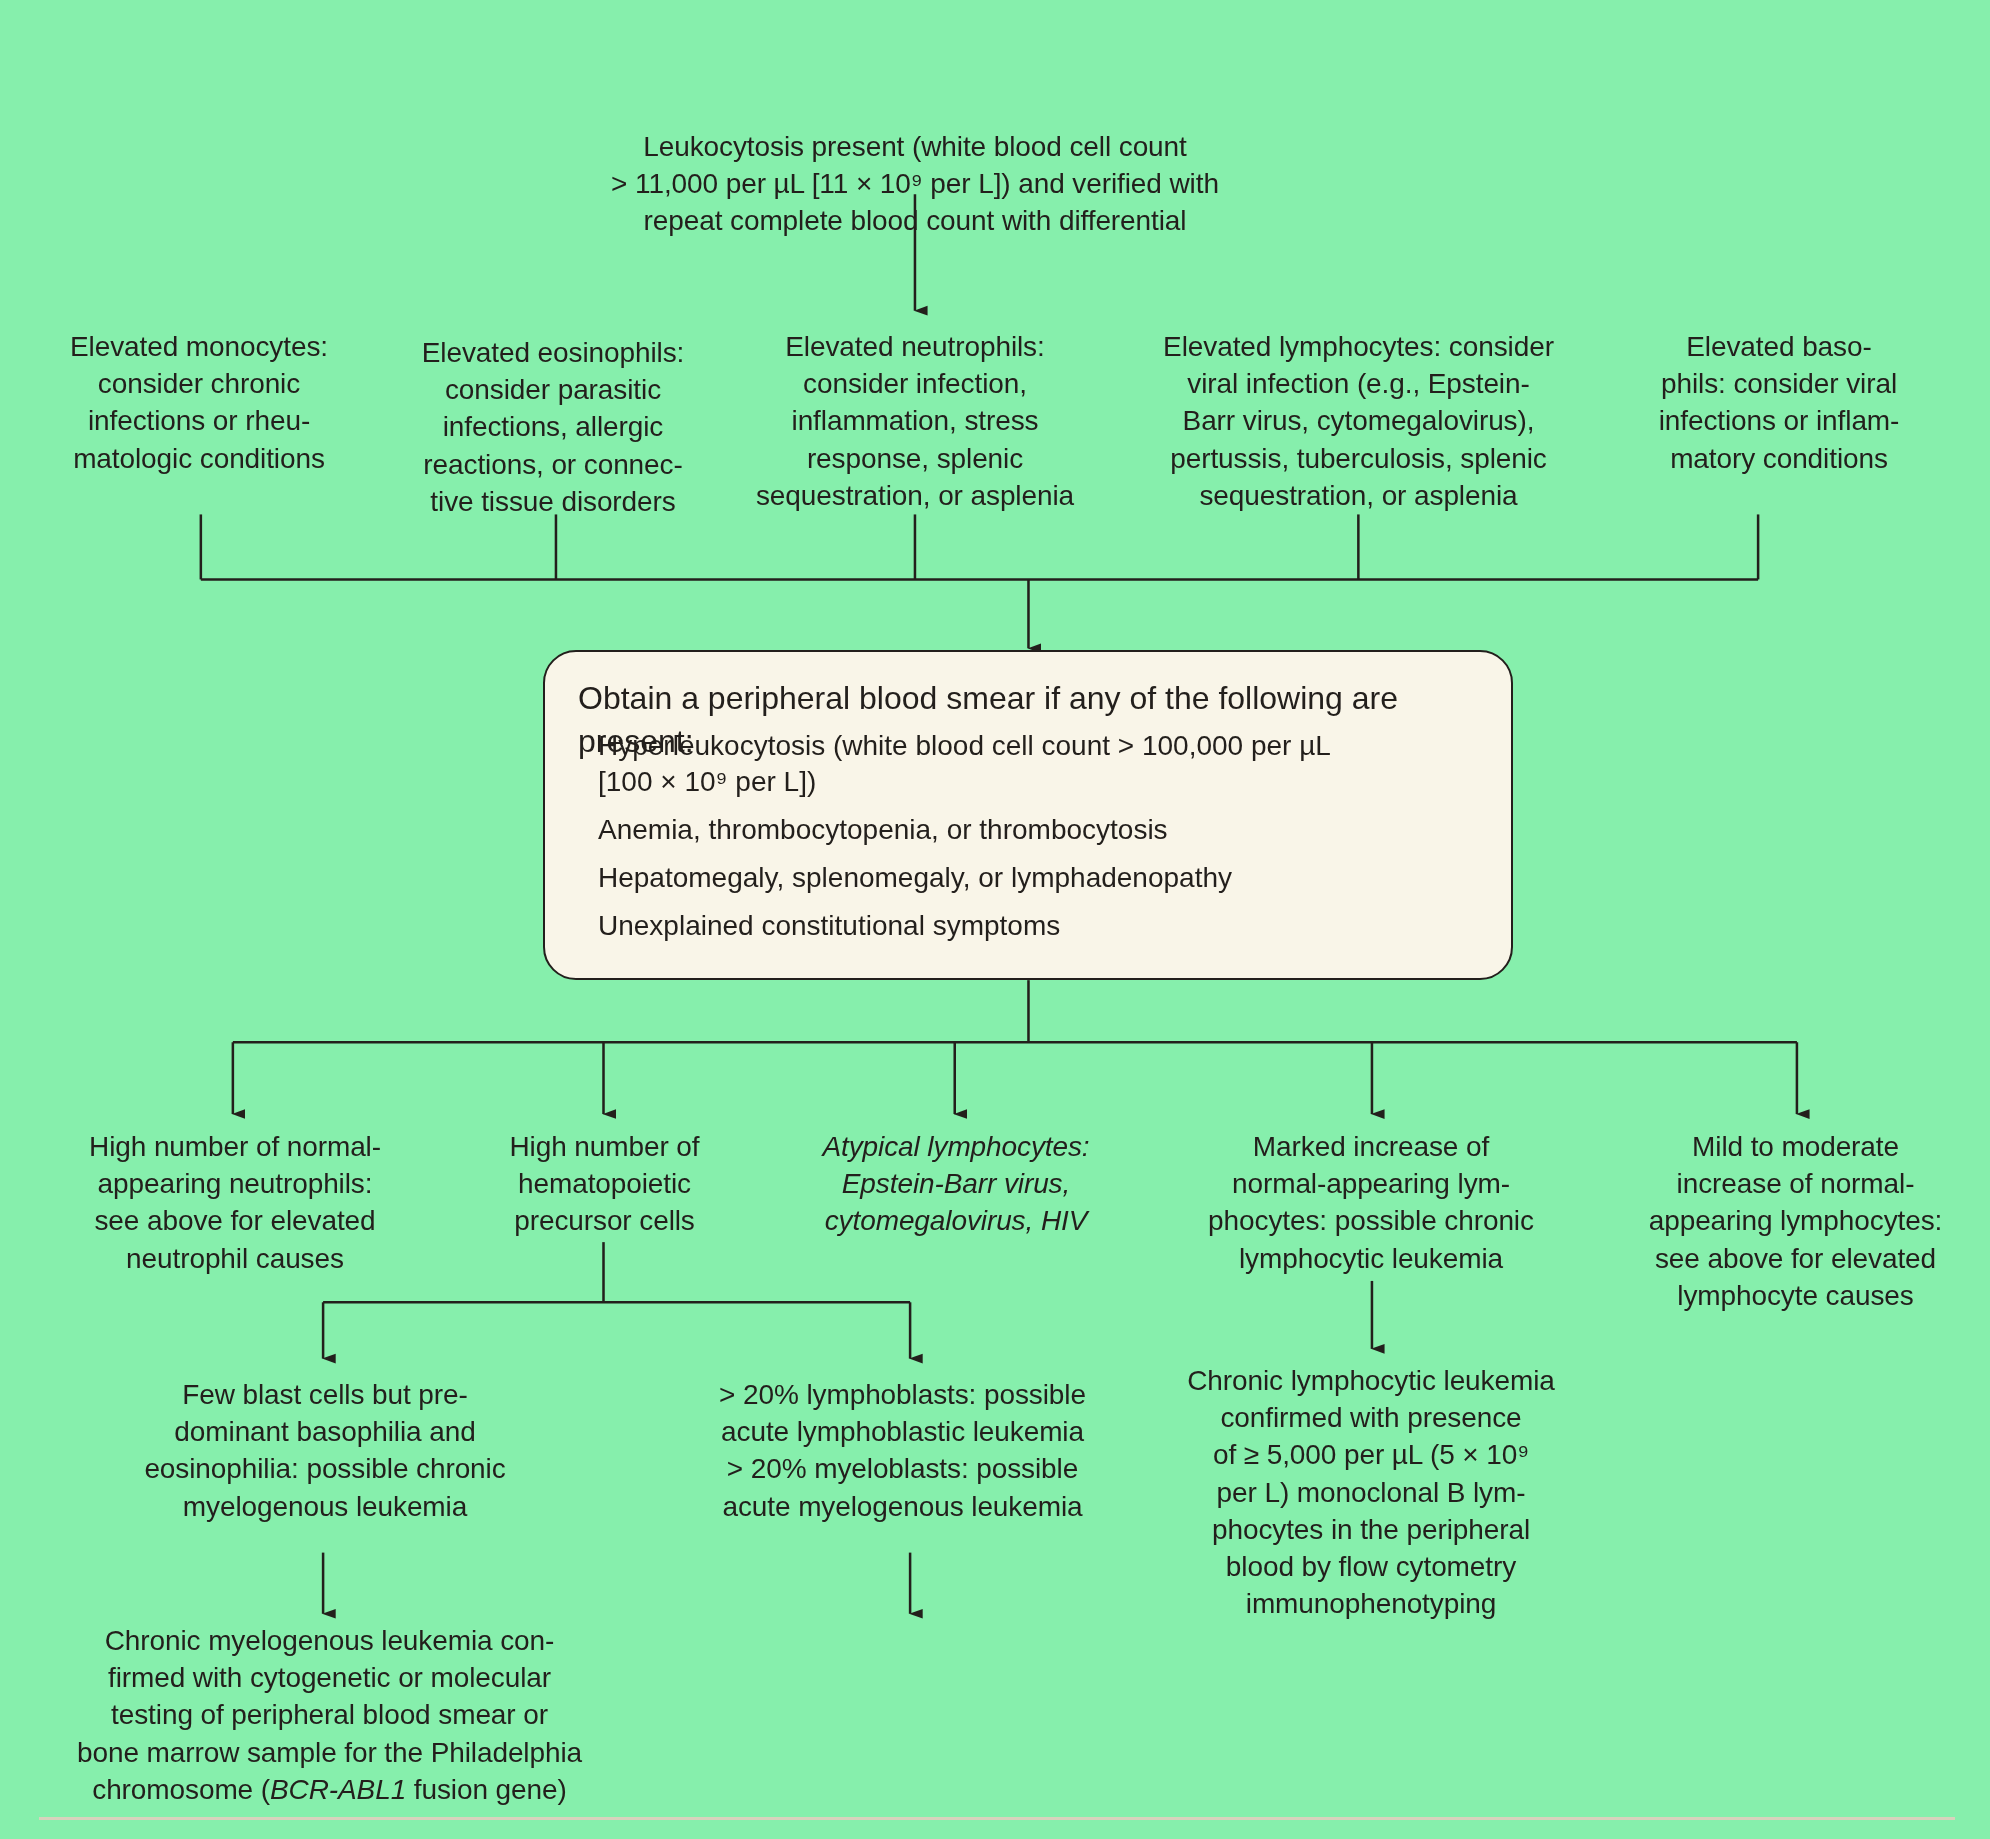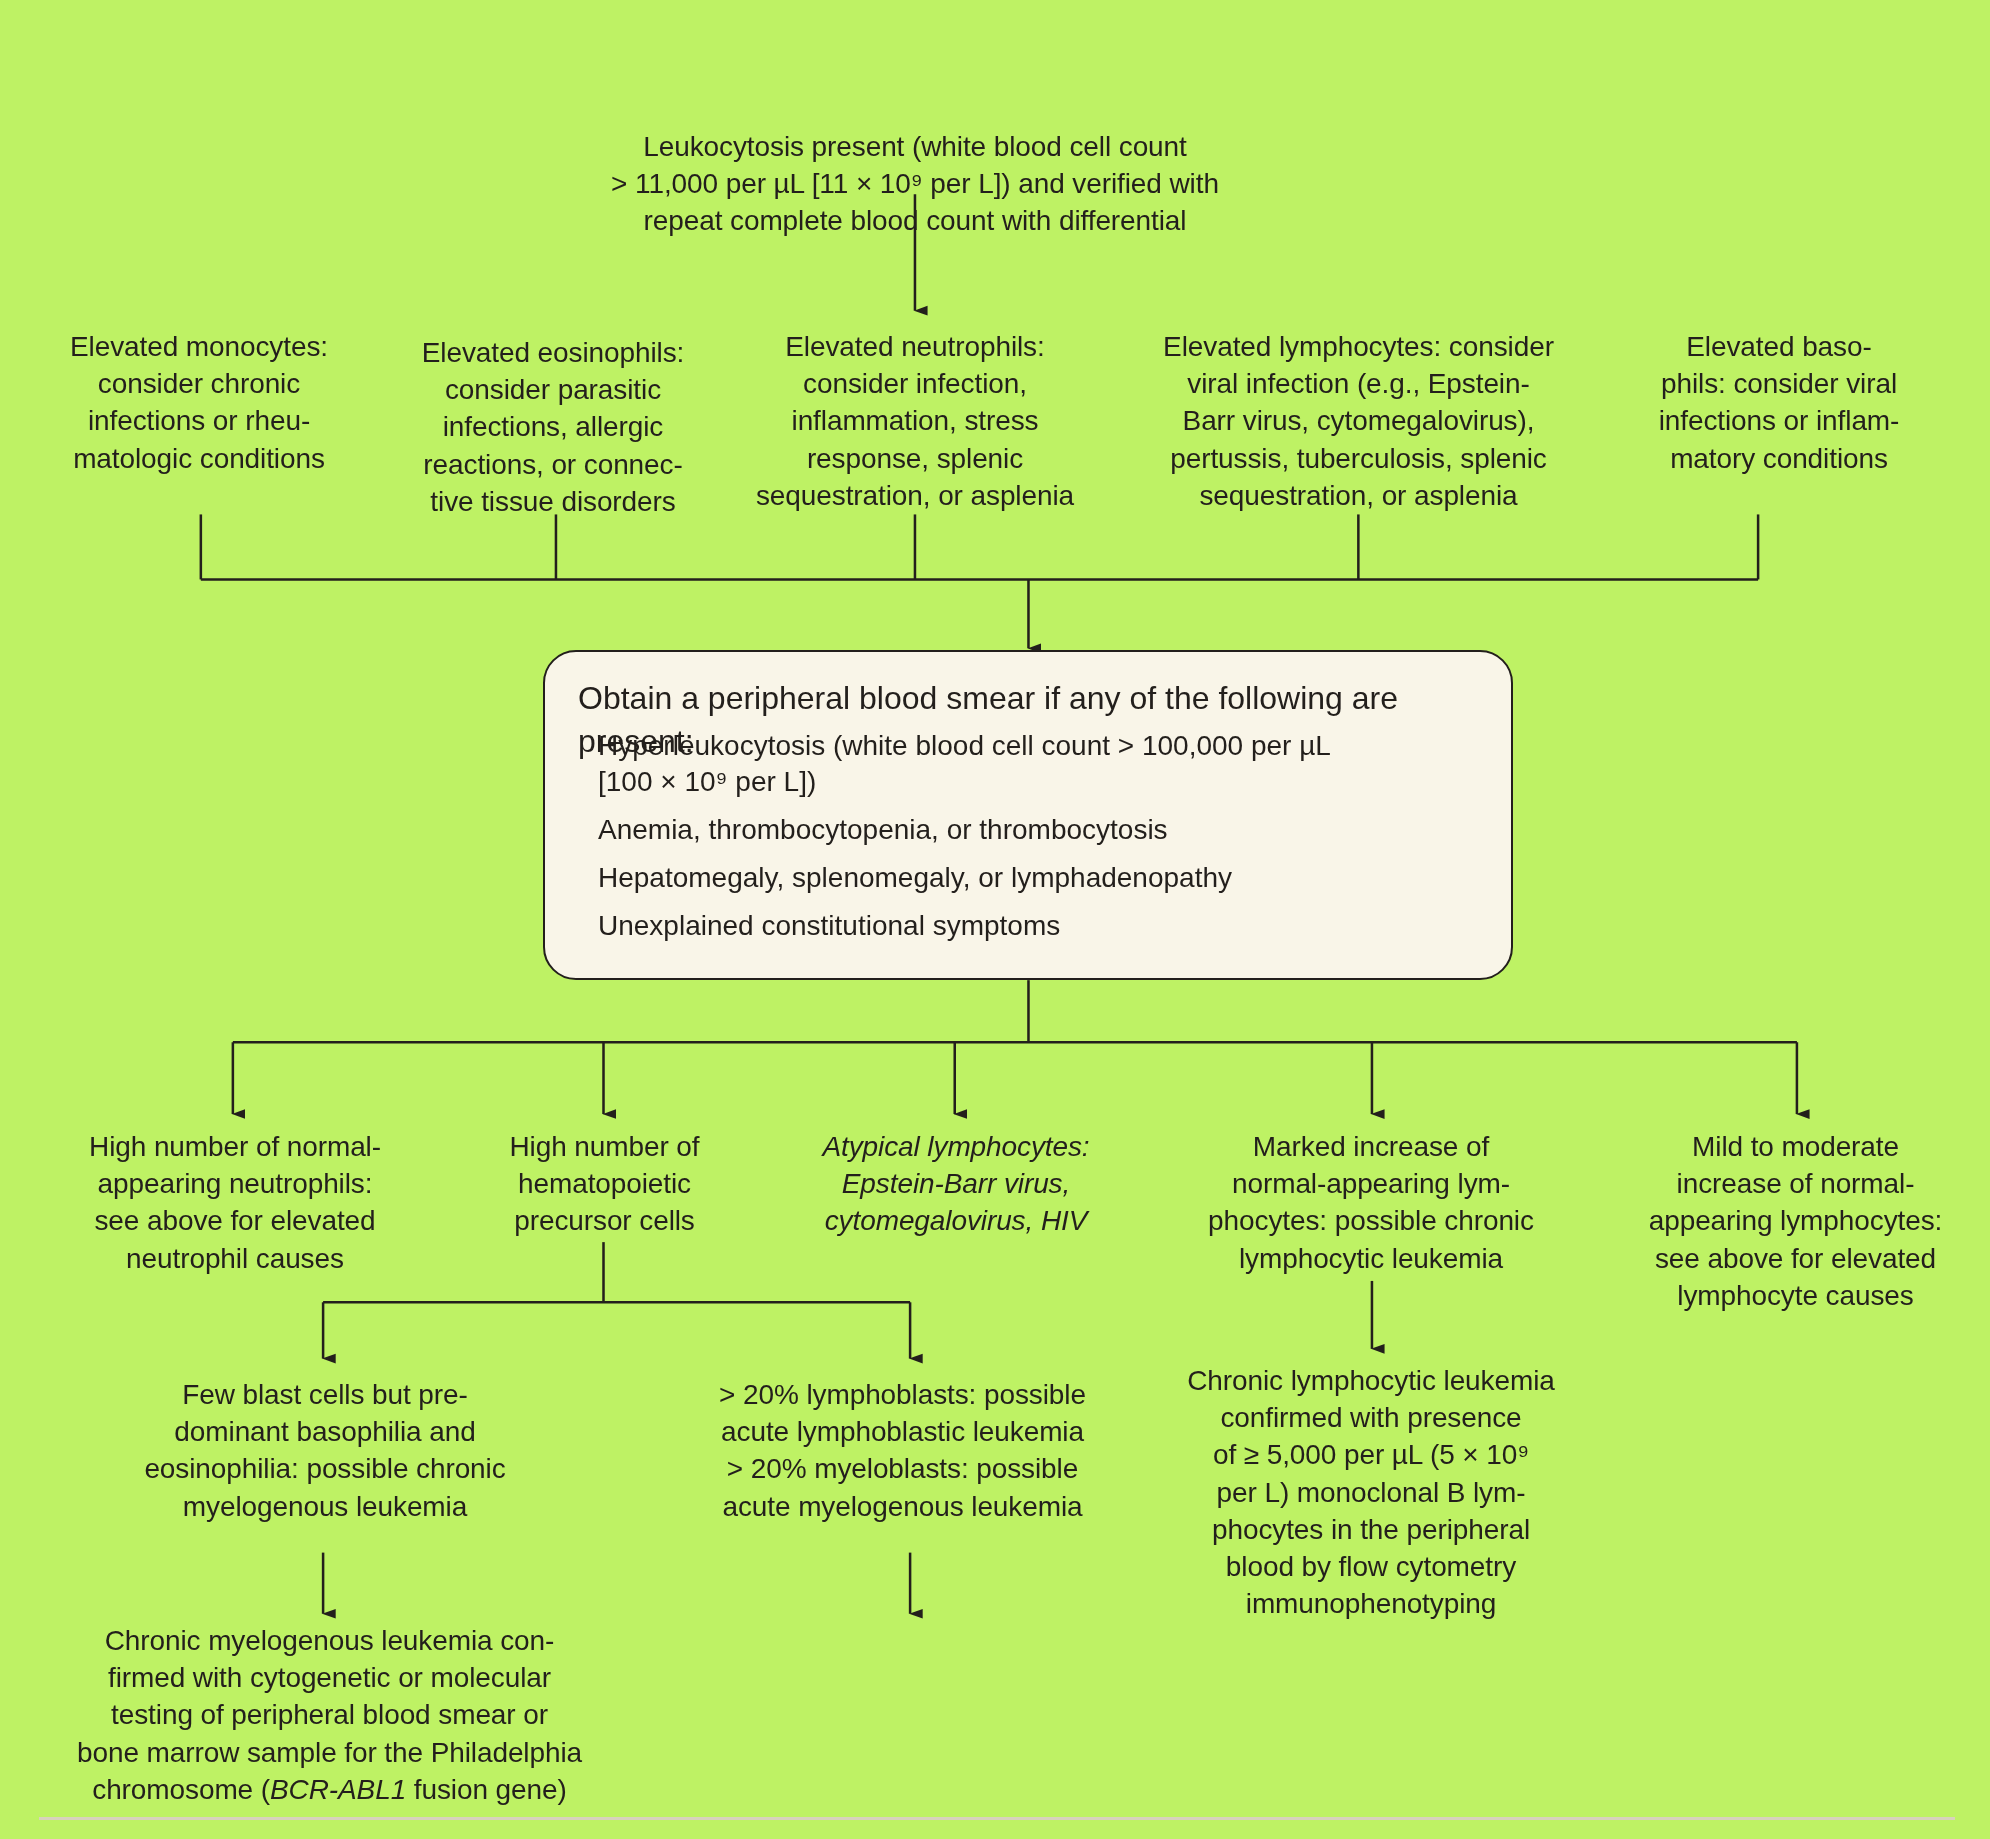--- a/index.html
+++ b/index.html
@@ -11,21 +11,21 @@
     height: 1840px;
     background: #fbf7e9;
     font-family: "Liberation Sans", sans-serif;
     color: #231f1c;
     overflow: hidden;
   }
   #stage {
     position: relative;
     width: 1990px;
     height: 1840px;
-    background: #bef264;
+    background: #86efac;
   }
   
   #wires {
     position: absolute;
     left: 0;
     top: 0;
     width: 1990px;
     height: 1840px;
     pointer-events: none;
   }

